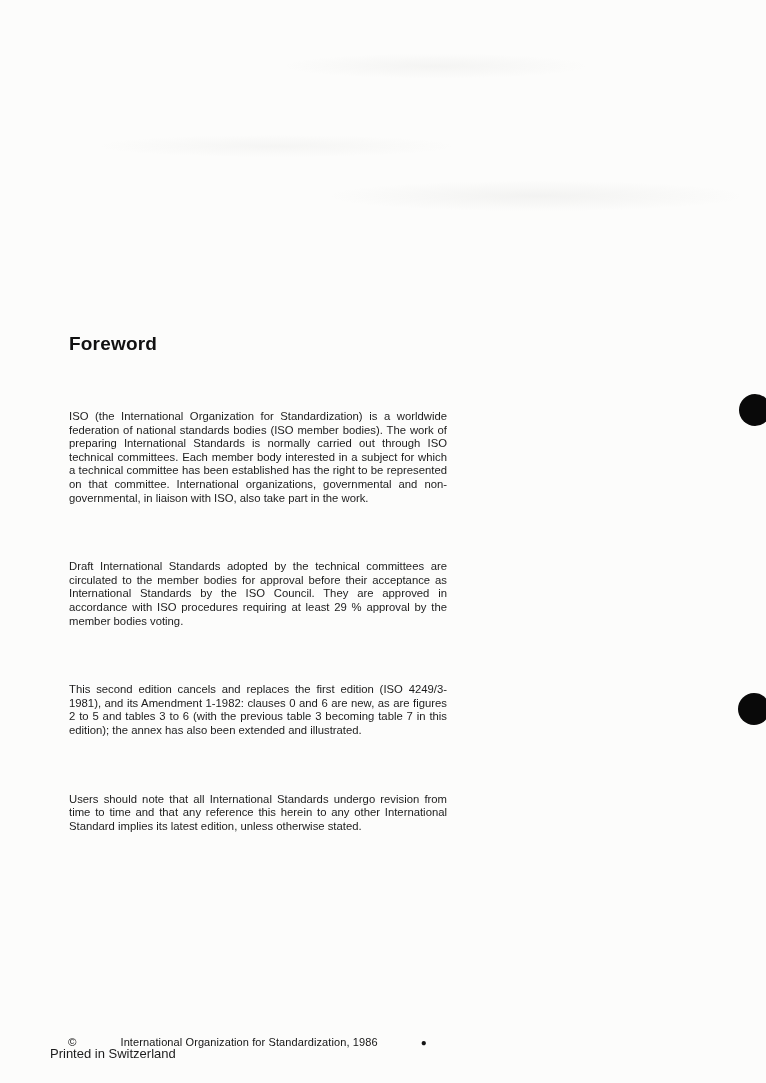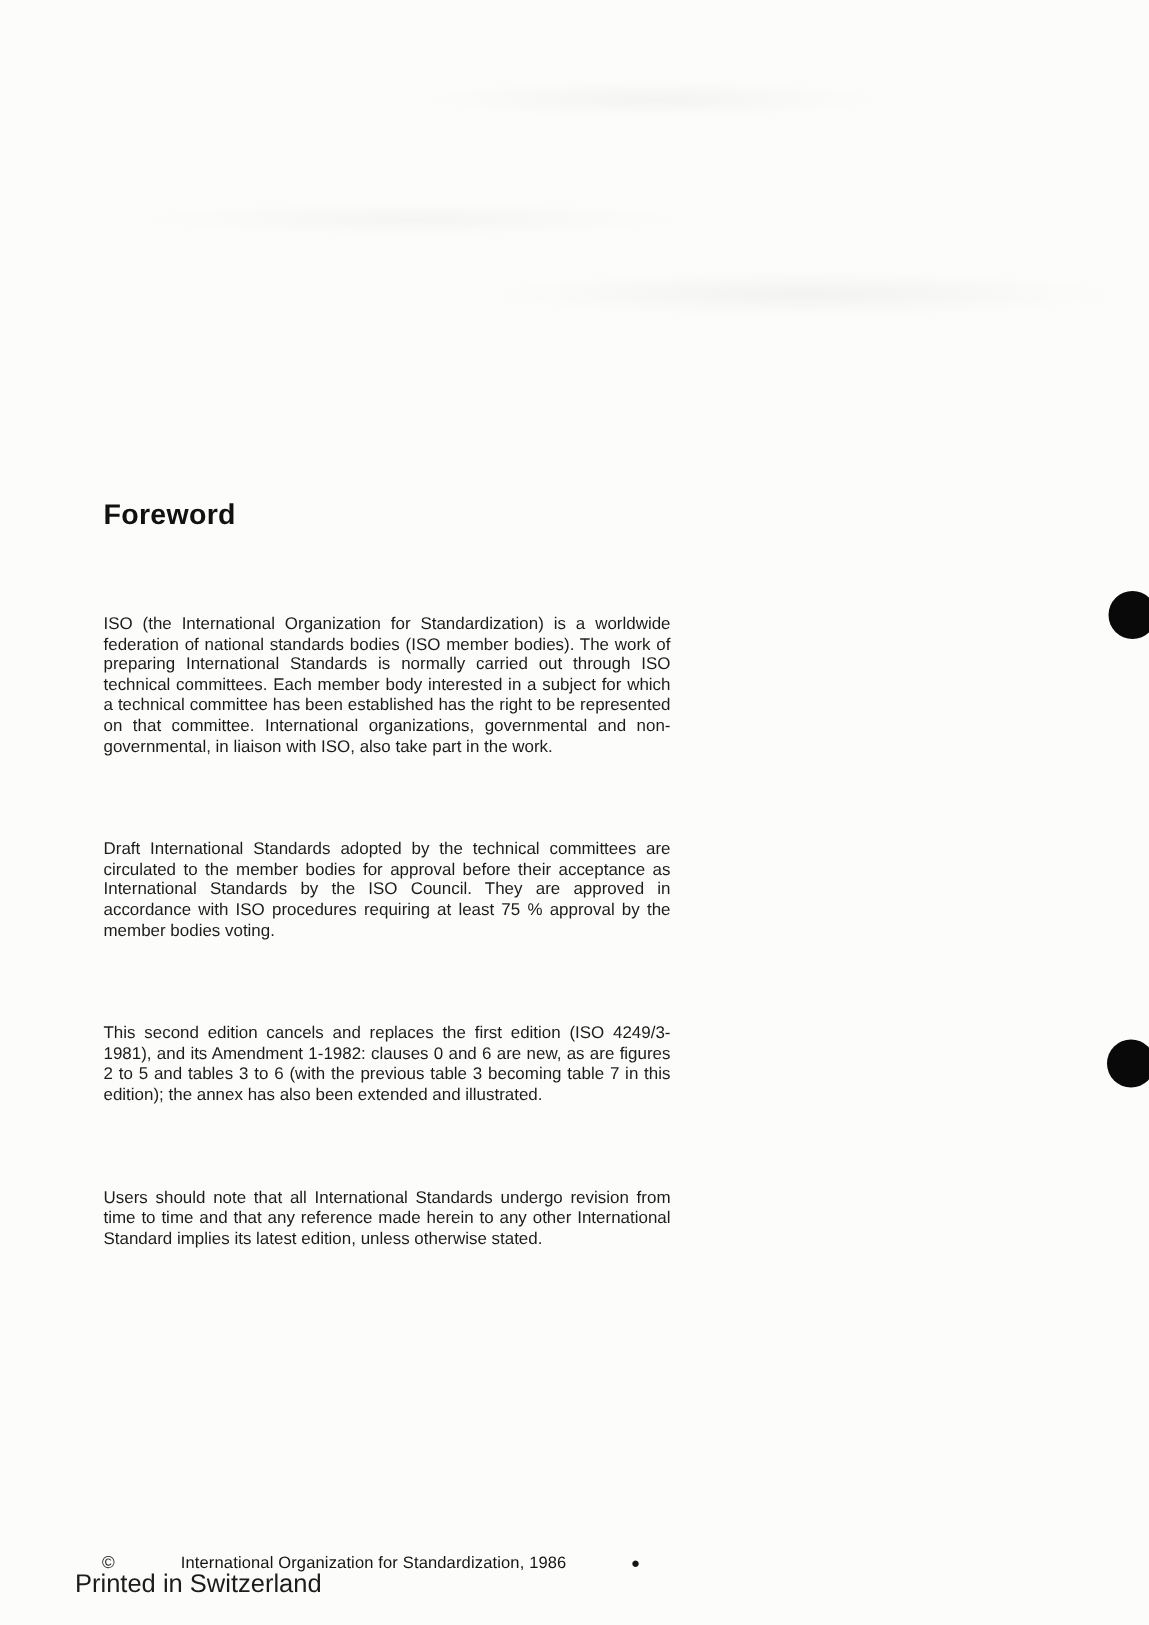--- a/index.html
+++ b/index.html
@@ -68,42 +68,42 @@
     color: #141414;
   }
   .c-sym { font-size: 11.5px; margin-right: 12px; }
   .footer-text { font-weight: normal; letter-spacing: 0.1px; }
   .footer-bullet { font-size: 10px; margin-left: 11px; }
 
   .printed {
     position: absolute;
     left: 18px;
     top: 1014px;
-    font-size: 17px;
+    font-size: 13px;
     color: #1c1c1c;
   }
 </style>
 </head>
 <body>
 
 <div class="page">
 
   <div class="scan-noise"></div>
 
   <div class="content">
     <h1 class="title">Foreword</h1>
 
     <p class="para">ISO (the International Organization for Standardization) is a worldwide federation of national standards bodies (ISO member bodies). The work of preparing International Standards is normally carried out through ISO technical committees. Each member body interested in a subject for which a technical committee has been established has the right to be represented on that committee. International organizations, governmental and non-governmental, in liaison with ISO, also take part in the work.</p>
 
-    <p class="para">Draft International Standards adopted by the technical committees are circulated to the member bodies for approval before their acceptance as International Standards by the ISO Council. They are approved in accordance with ISO procedures requiring at least 75 % approval by the member bodies voting.</p>
+    <p class="para">Draft International Standards adopted by the technical committees are circulated to the member bodies for approval before their acceptance as International Standards by the ISO Council. They are approved in accordance with ISO procedures requiring at least 29 % approval by the member bodies voting.</p>
 
 
     <p class="para">This second edition cancels and replaces the first edition (ISO 4249/3-1981), and its Amendment 1-1982: clauses 0 and 6 are new, as are figures 2 to 5 and tables 3 to 6 (with the previous table 3 becoming table 7 in this edition); the annex has also been extended and illustrated.</p>
 
-    <p class="para">Users should note that all International Standards undergo revision from time to time and that any reference made herein to any other International Standard implies its latest edition, unless otherwise stated.</p>
+    <p class="para">Users should note that all International Standards undergo revision from time to time and that any reference this herein to any other International Standard implies its latest edition, unless otherwise stated.</p>
   </div>
 
   <div class="punch-hole hole-top"></div>
   <div class="punch-hole hole-bottom"></div>
 
   <div class="footer-line">
     <span class="c-sym">©</span>
     <span class="footer-text">International Organization for Standardization, 1986</span>
     <span class="footer-bullet">●</span>
   </div>

